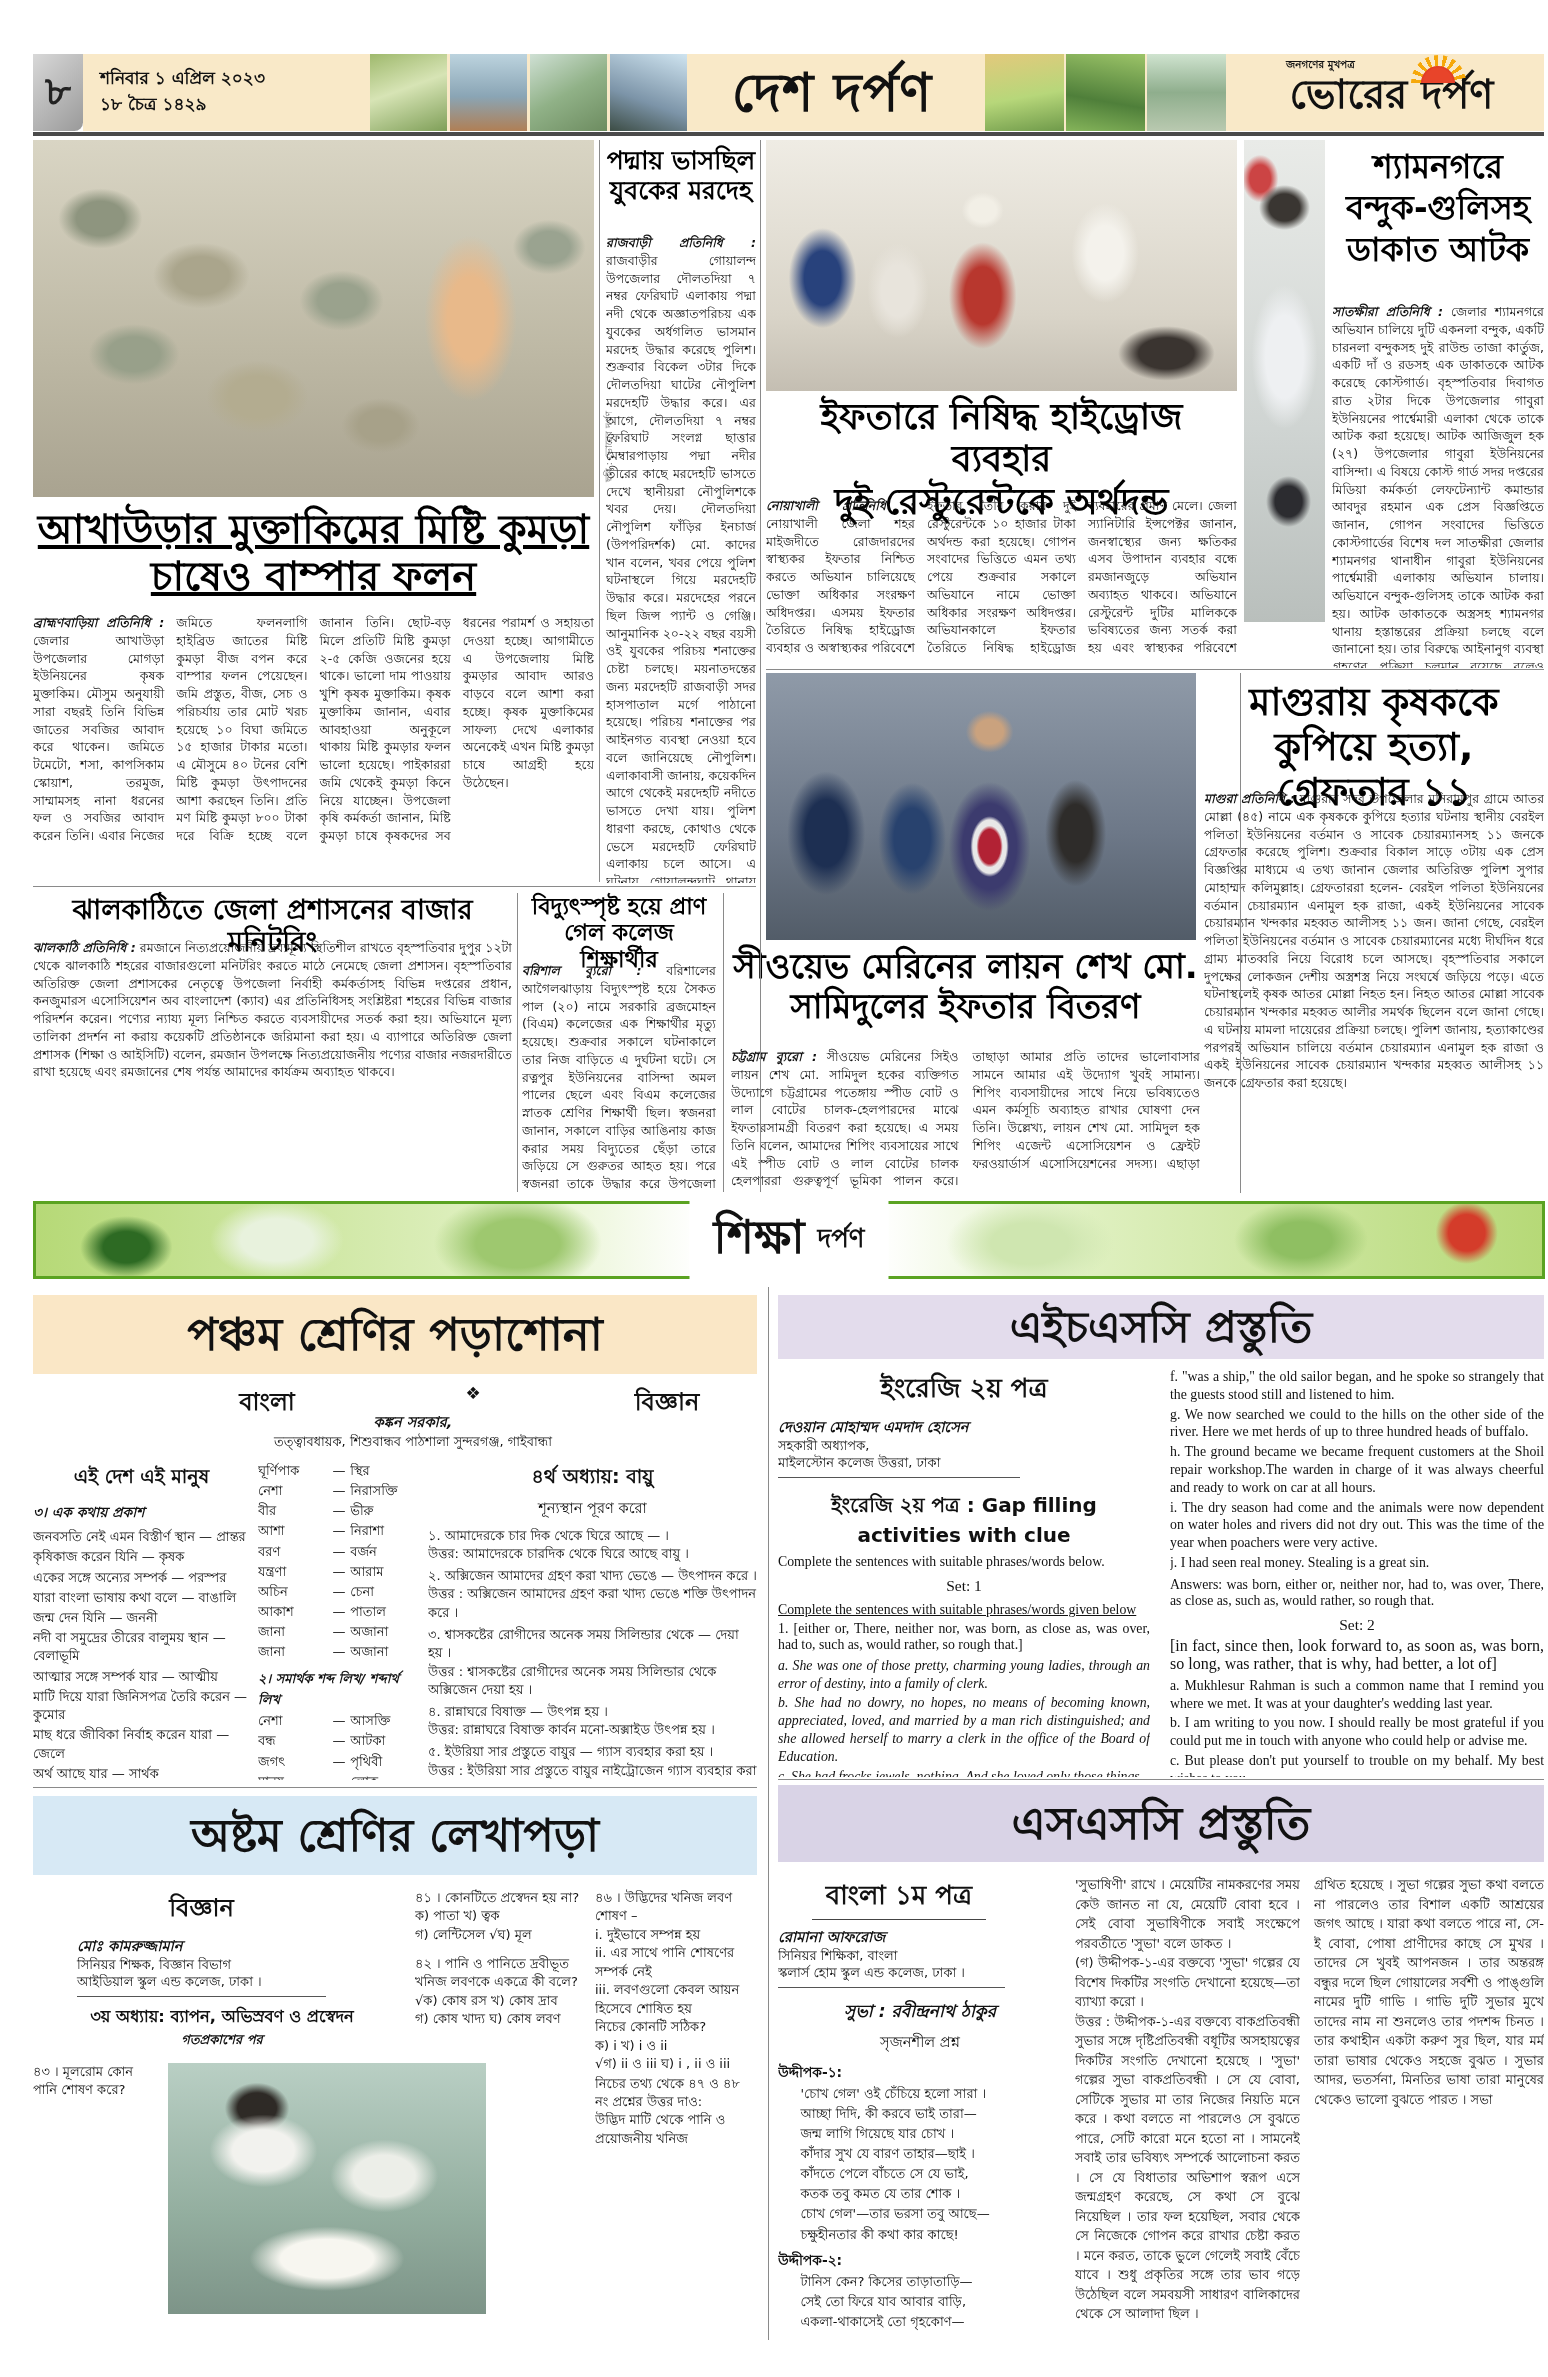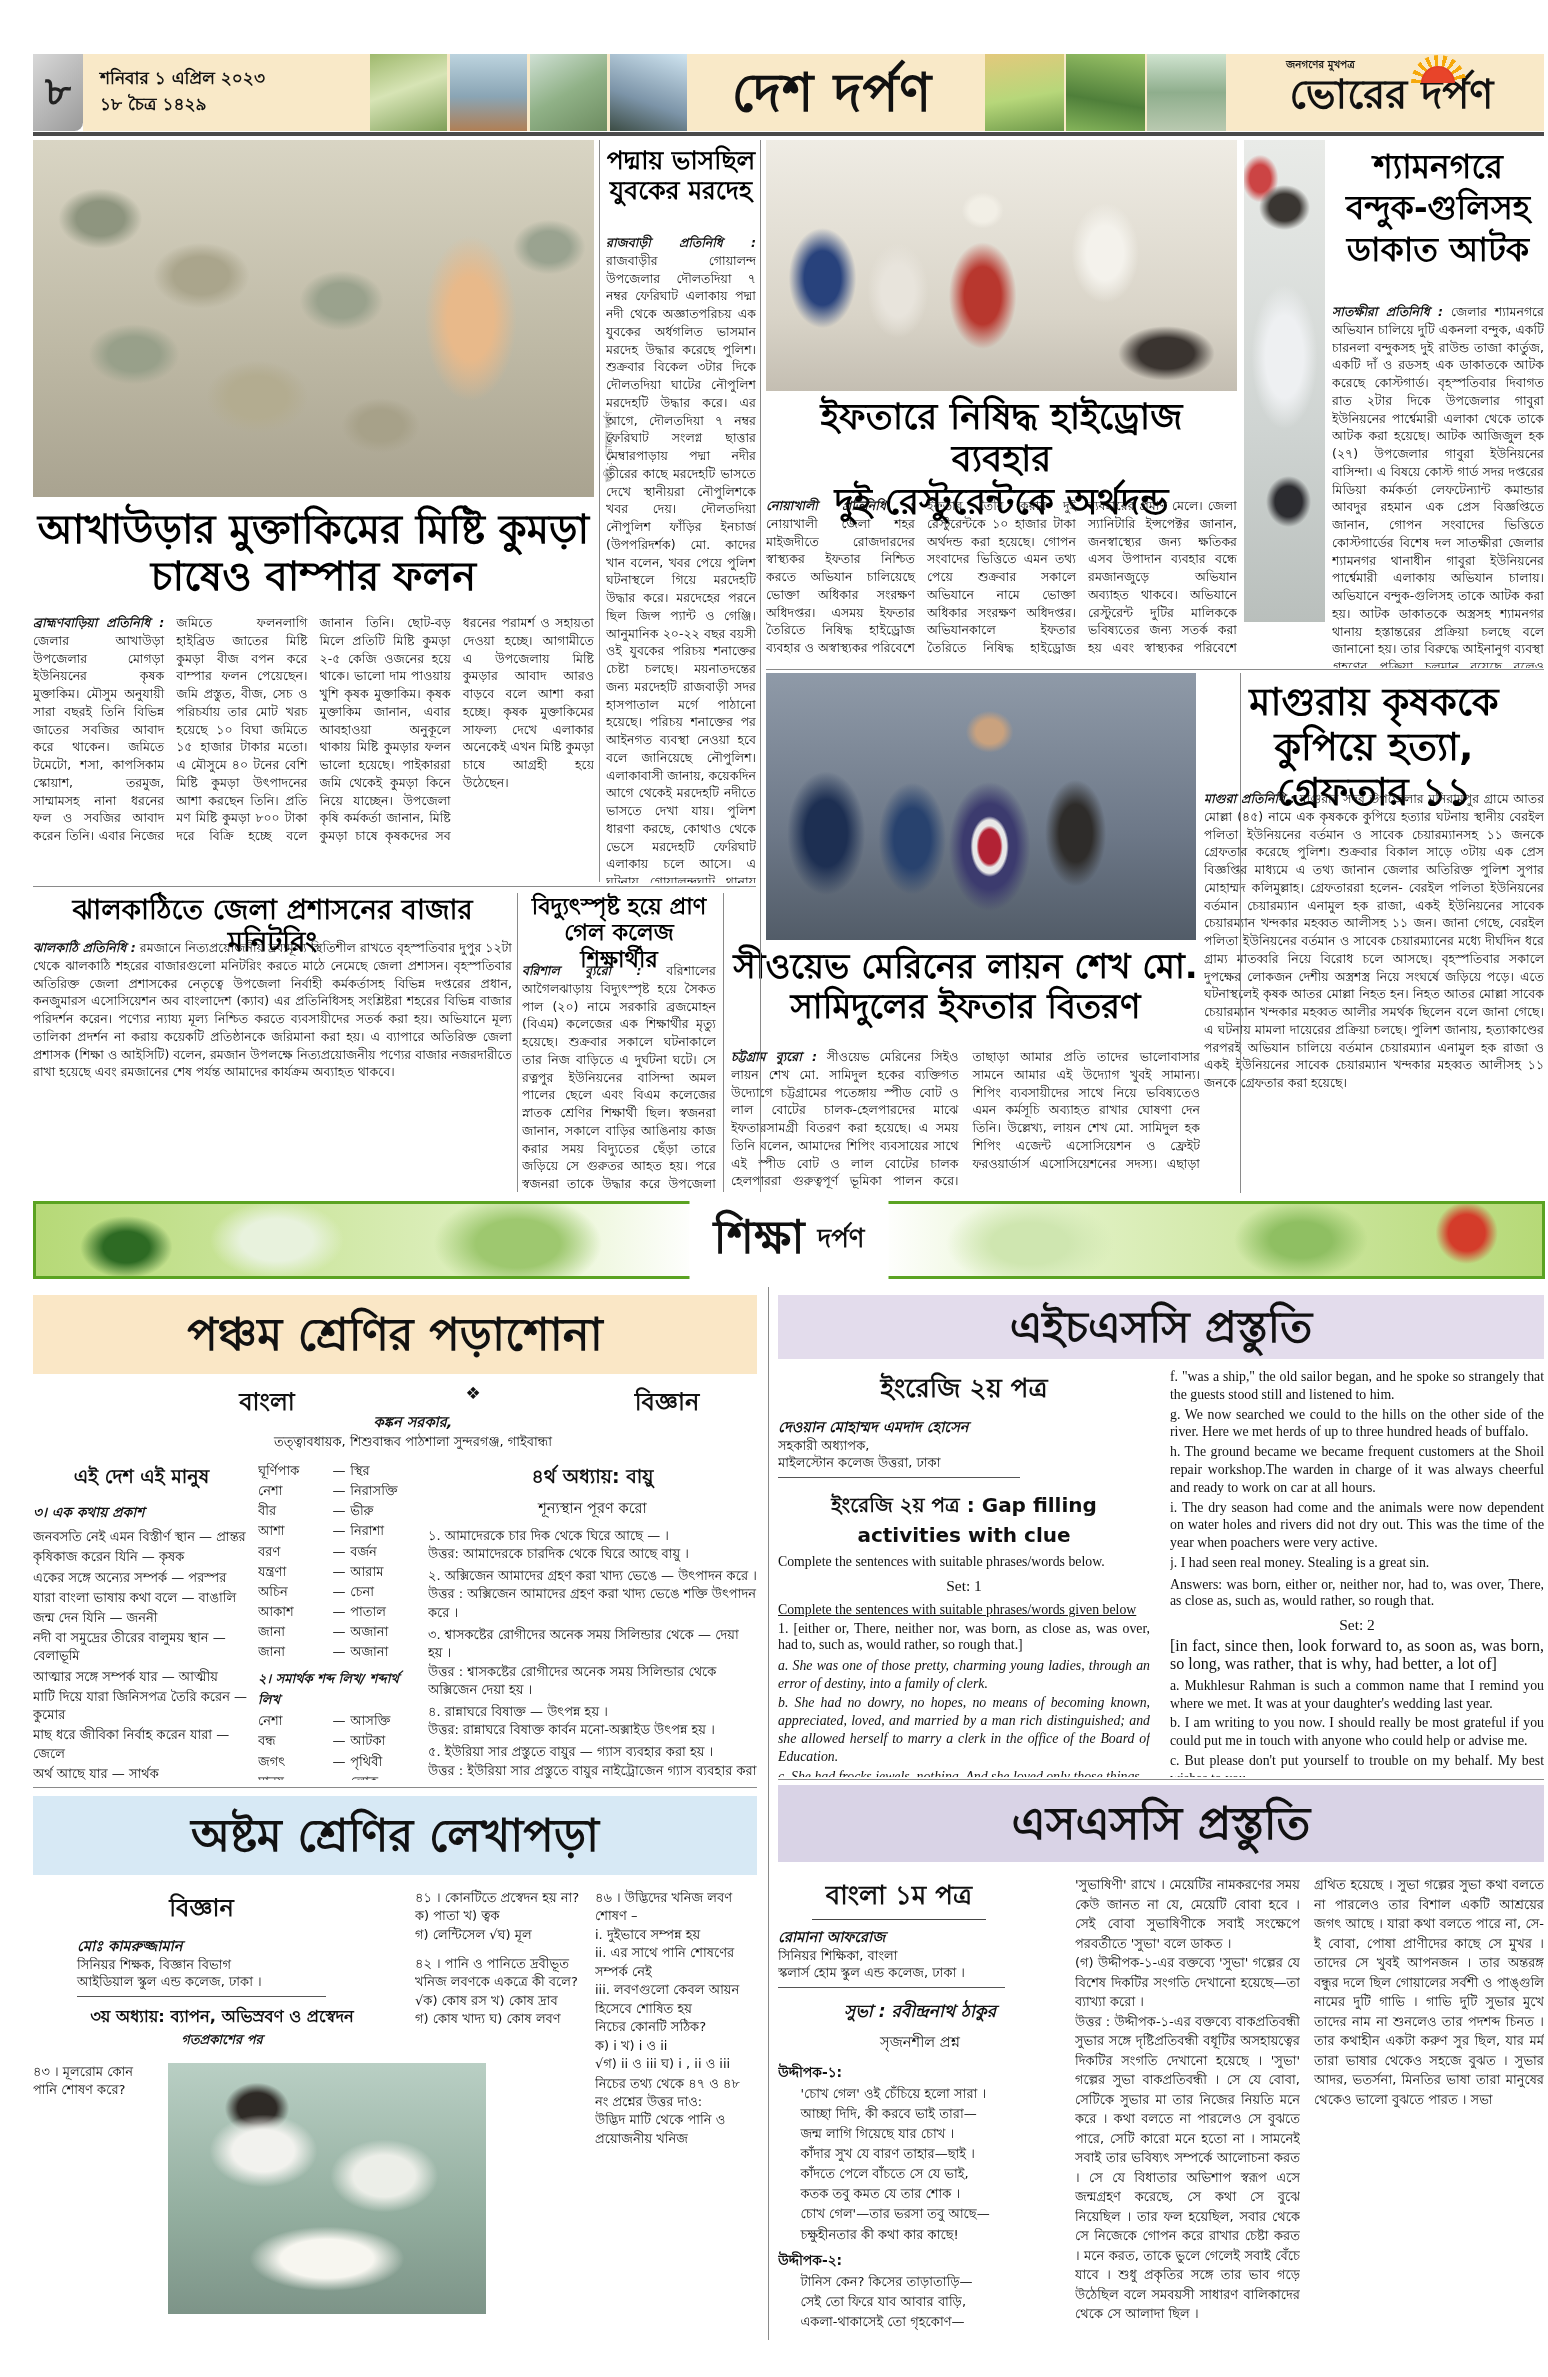--- a/index.html
+++ b/index.html
@@ -110,21 +110,21 @@
        radial-gradient(60px 43px at 12% 22%, #8e957f 0 40%, rgba(0,0,0,0) 70%),
        radial-gradient(69px 47px at 30% 38%, #aaa58c 0 40%, rgba(0,0,0,0) 70%),
        radial-gradient(65px 43px at 18% 60%, #98a08a 0 40%, rgba(0,0,0,0) 70%),
        radial-gradient(73px 52px at 40% 72%, #b3ac90 0 40%, rgba(0,0,0,0) 70%),
        radial-gradient(60px 43px at 55% 45%, #9aa28d 0 40%, rgba(0,0,0,0) 70%),
        radial-gradient(56px 39px at 62% 80%, #a7a189 0 40%, rgba(0,0,0,0) 70%),
        radial-gradient(77px 138px at 78% 50%, #e8b98a 0 30%, rgba(0,0,0,0) 60%),
        radial-gradient(52px 39px at 92% 30%, #9aa390 0 40%, rgba(0,0,0,0) 70%),
        linear-gradient(180deg,#d9d5c4,#bdb8a4 60%,#a9a390);"></div>
   <div class="abs credit" style="left:602px;top:482px;">ছবি : ভোরের দর্পণ</div>
-  <div class="abs headline" style="left:33px;top:506px;width:561px;height:101px;font-size:40px;">আখাউড়ার মুক্তাকিমের মিষ্টি কুমড়া চাষেও বাম্পার ফলন</div>
+  <div class="abs headline" style="left:33px;top:506px;width:561px;height:101px;font-size:40px;text-decoration:underline;">আখাউড়ার মুক্তাকিমের মিষ্টি কুমড়া চাষেও বাম্পার ফলন</div>
   <div class="abs body-col cols-4" style="left:33px;top:614px;width:561px;height:268px;">
     <p><span class="byline">ব্রাহ্মণবাড়িয়া প্রতিনিধি :</span>
        <span>জেলার আখাউড়া উপজেলার মোগড়া ইউনিয়নের কৃষক মুক্তাকিম। মৌসুম অনুযায়ী সারা বছরই তিনি বিভিন্ন জাতের সবজির আবাদ করে থাকেন। জমিতে টমেটো, শসা, কাপসিকাম স্কোয়াশ, তরমুজ, সাম্মামসহ নানা ধরনের ফল ও সবজির আবাদ করেন তিনি। এবার নিজের জমিতে ফলনলাগি হাইব্রিড জাতের মিষ্টি কুমড়া বীজ বপন করে বাম্পার ফলন পেয়েছেন। জমি প্রস্তুত, বীজ, সেচ ও পরিচর্যায় তার মোট খরচ হয়েছে ১০ বিঘা জমিতে ১৫ হাজার টাকার মতো। এ মৌসুমে ৪০ টনের বেশি মিষ্টি কুমড়া উৎপাদনের আশা করছেন তিনি। প্রতি মণ মিষ্টি কুমড়া ৮০০ টাকা দরে বিক্রি হচ্ছে বলে জানান তিনি। ছোট-বড় মিলে প্রতিটি মিষ্টি কুমড়া ২-৫ কেজি ওজনের হয়ে থাকে। ভালো দাম পাওয়ায় খুশি কৃষক মুক্তাকিম। কৃষক মুক্তাকিম জানান, এবার আবহাওয়া অনুকূলে থাকায় মিষ্টি কুমড়ার ফলন ভালো হয়েছে। পাইকাররা জমি থেকেই কুমড়া কিনে নিয়ে যাচ্ছেন। উপজেলা কৃষি কর্মকর্তা জানান, মিষ্টি কুমড়া চাষে কৃষকদের সব ধরনের পরামর্শ ও সহায়তা দেওয়া হচ্ছে। আগামীতে এ উপজেলায় মিষ্টি কুমড়ার আবাদ আরও বাড়বে বলে আশা করা হচ্ছে। কৃষক মুক্তাকিমের সাফল্য দেখে এলাকার অনেকেই এখন মিষ্টি কুমড়া চাষে আগ্রহী হয়ে উঠেছেন।</span></p>
   </div>
 
   <div class="abs headline" style="left:606px;top:146px;width:150px;height:83px;font-size:25px;">পদ্মায় ভাসছিল যুবকের মরদেহ</div>
   <div class="abs body-col" style="left:606px;top:234px;width:150px;height:649px;">
     <p><span class="byline">রাজবাড়ী প্রতিনিধি :</span>
        <span>রাজবাড়ীর গোয়ালন্দ উপজেলার দৌলতদিয়া ৭ নম্বর ফেরিঘাট এলাকায় পদ্মা নদী থেকে অজ্ঞাতপরিচয় এক যুবকের অর্ধগলিত ভাসমান মরদেহ উদ্ধার করেছে পুলিশ। শুক্রবার বিকেল ৩টার দিকে দৌলতদিয়া ঘাটের নৌপুলিশ মরদেহটি উদ্ধার করে। এর আগে, দৌলতদিয়া ৭ নম্বর ফেরিঘাট সংলগ্ন ছাত্তার মেম্বারপাড়ায় পদ্মা নদীর তীরের কাছে মরদেহটি ভাসতে দেখে স্থানীয়রা নৌপুলিশকে খবর দেয়। দৌলতদিয়া নৌপুলিশ ফাঁড়ির ইনচার্জ (উপপরিদর্শক) মো. কাদের খান বলেন, খবর পেয়ে পুলিশ ঘটনাস্থলে গিয়ে মরদেহটি উদ্ধার করে। মরদেহের পরনে ছিল জিন্স প্যান্ট ও গেঞ্জি। আনুমানিক ২০-২২ বছর বয়সী ওই যুবকের পরিচয় শনাক্তের চেষ্টা চলছে। ময়নাতদন্তের জন্য মরদেহটি রাজবাড়ী সদর হাসপাতাল মর্গে পাঠানো হয়েছে। পরিচয় শনাক্তের পর আইনগত ব্যবস্থা নেওয়া হবে বলে জানিয়েছে নৌপুলিশ। এলাকাবাসী জানায়, কয়েকদিন আগে থেকেই মরদেহটি নদীতে ভাসতে দেখা যায়। পুলিশ ধারণা করছে, কোথাও থেকে ভেসে মরদেহটি ফেরিঘাট এলাকায় চলে আসে। এ ঘটনায় গোয়ালন্দঘাট থানায় অপমৃত্যু মামলা হয়েছে।</span></p>
   </div>

